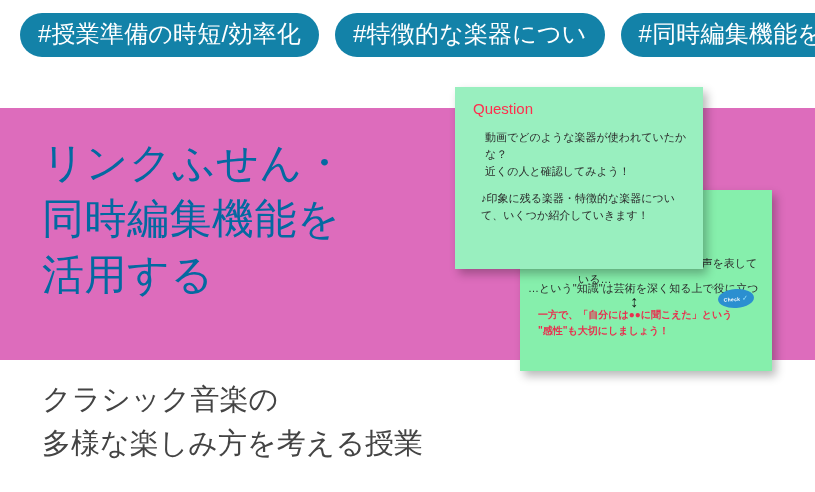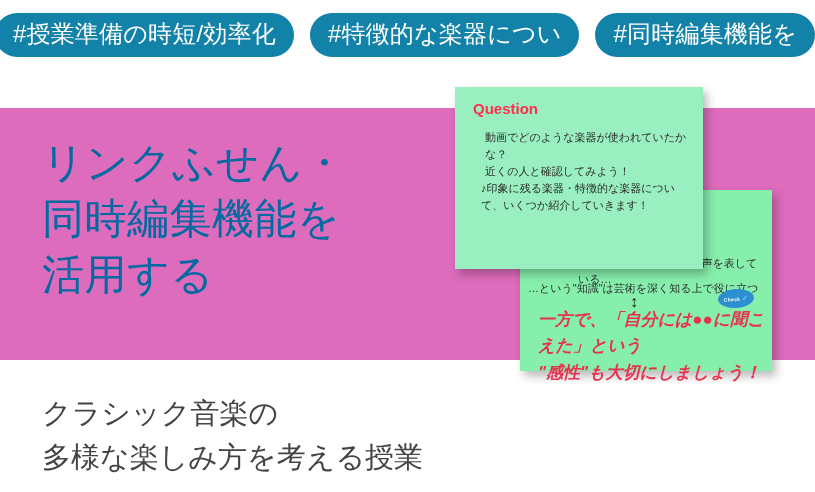--- a/index.html
+++ b/index.html
@@ -23,21 +23,20 @@
     position: absolute;
     left: 0;
     top: 0;
     width: 815px;
     height: 70px;
     display: flex;
     align-items: center;
     gap: 16px;
     padding-left: 20px;
     box-sizing: border-box;
-    justify-content: flex-end;
   }
   .tag-pill {
     background: #1382a8;
     color: #ffffff;
     border-radius: 999px;
     font-size: 24px;
     line-height: 1;
     padding: 9px 18px 11px 18px;
     letter-spacing: 0.2px;
     white-space: nowrap;
@@ -64,21 +63,21 @@
     line-height: 1.33;
     font-weight: 400;
     letter-spacing: 0.5px;
     white-space: pre-line;
   }
 
   
   .subtitle {
     position: absolute;
     left: 42px;
-    top: 391px;
+    top: 377px;
     width: 470px;
     color: #444444;
     font-size: 29px;
     line-height: 1.52;
     font-weight: 400;
     white-space: pre-line;
   }
 
   
   .note {
@@ -97,33 +96,34 @@
   .note-yellow {
     left: 520px;
     top: 190px;
     width: 252px;
     height: 181px;
     background: #86efac;
     padding: 6px 10px 9px 12px;
   }
   .note-green-heading {
     color: #ff2e4d;
-    font-weight: bold;
+    font-weight: normal;
     font-size: 15px;
     line-height: 1.2;
     margin-bottom: 11px;
   }
   .note-green-body {
     color: #2b2b2b;
     font-size: 11px;
     line-height: 1.55;
     padding-left: 12px;
     white-space: pre-line;
   }
   .note-green-body.second {
+    margin-top: 10px;
     padding-left: 8px;
     text-indent: 0;
   }
 
   .note-yellow-line {
     color: #2b2b2b;
     font-size: 11px;
     line-height: 1.5;
     white-space: pre-line;
   }
@@ -140,24 +140,23 @@
     top: 90px;
     width: 240px;
   }
   .ny-red {
     position: absolute;
     left: 18px;
     top: 117px;
     width: 230px;
     color: #e8304f;
     font-weight: bold;
-    font-size: 17px;
+    font-size: 10px;
     line-height: 1.55;
     white-space: pre-line;
-    font-style: italic;
   }
   .ny-arrow {
     position: absolute;
     left: 110px;
     top: 103px;
     width: 12px;
     height: 18px;
     color: #1a1a1a;
   }
   .check-badge {

